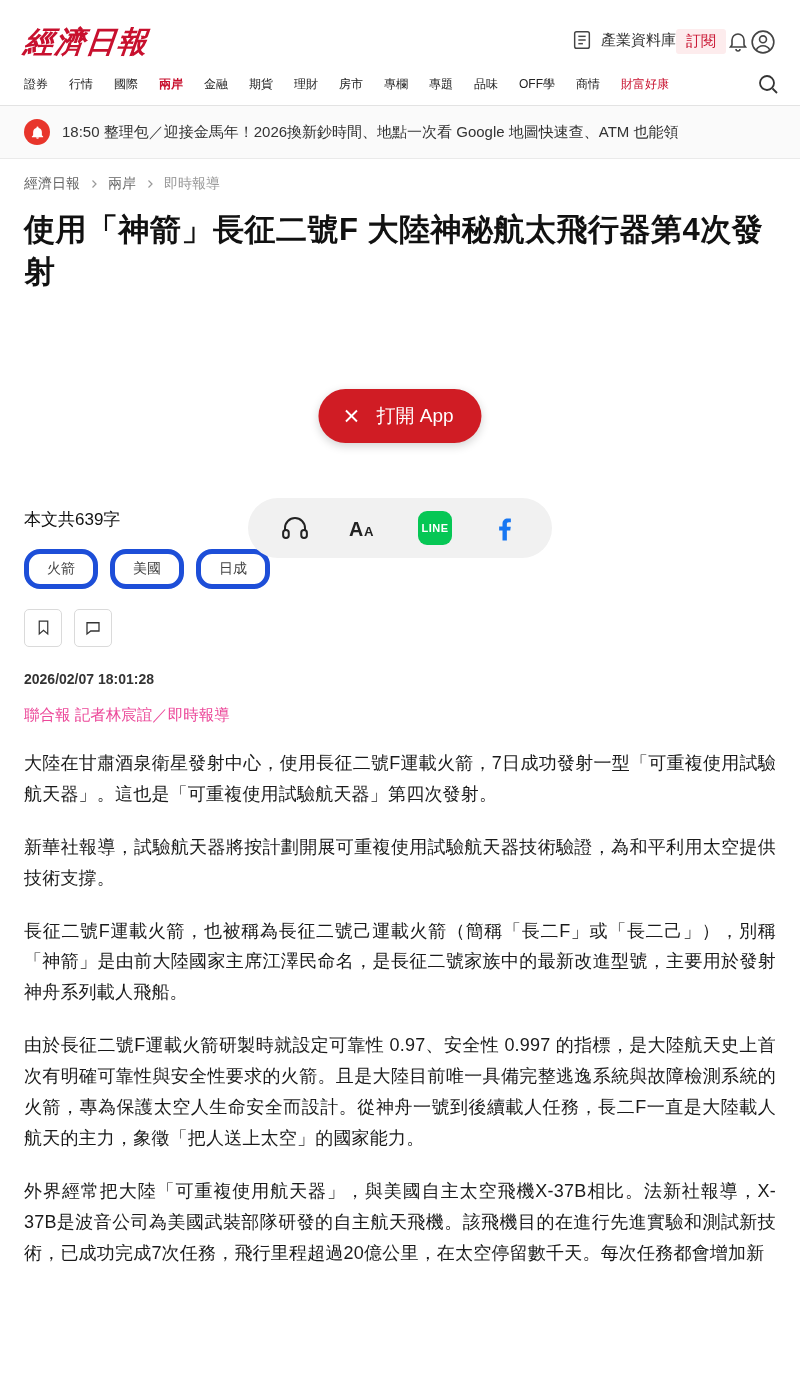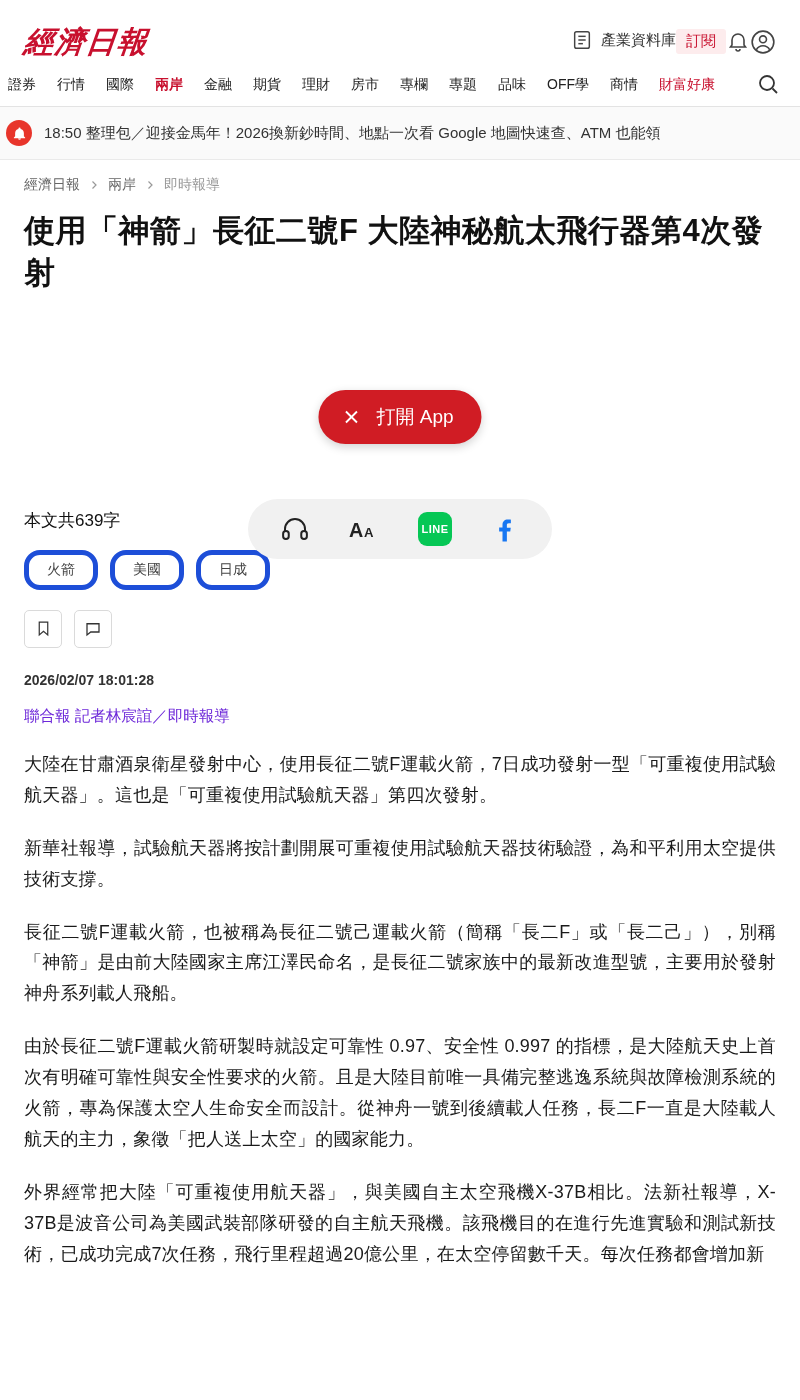--- a/index.html
+++ b/index.html
@@ -53,41 +53,41 @@
     border-radius: 3px;
     background: #fdeced;
   }
   .icon-btn { display: flex; align-items: center; justify-content: center; }
 
   
   .nav-row {
     display: flex;
     align-items: center;
     gap: 21px;
-    padding: 10px 24px 12px 8px;
-    font-size: 14px;
+    padding: 10px 24px 12px 24px;
+    font-size: 12px;
     color: #222;
     position: relative;
   }
   .nav-item { white-space: nowrap; }
   .nav-item.active { color: #c8102e; font-weight: bold; }
   .nav-item.highlight { color: #c8102e; }
   .search-icon-wrap {
     position: absolute;
     right: 20px;
     top: 6px;
   }
   .divider { height: 1px; background: #e3e3e3; }
 
   
   .breaking {
     display: flex;
     align-items: center;
     gap: 12px;
-    padding: 13px 6px;
+    padding: 13px 24px;
     background: #fafafa;
     border-bottom: 1px solid #eaeaea;
     font-size: 15px;
     color: #333;
   }
   .bell-badge {
     width: 26px; height: 26px;
     border-radius: 50%;
     background: #e8352b;
     display: flex; align-items: center; justify-content: center;
@@ -193,21 +193,21 @@
   }
   .timestamp {
     margin: 24px 24px 0 24px;
     font-size: 14px;
     color: #333;
     font-weight: bold;
   }
   .byline {
     margin: 18px 24px 0 24px;
     font-size: 15.5px;
-    color: #6d28d9;
+    color: #ec4899;
   }
 
   
   .body-text { margin: 0 24px; }
   .body-text p {
     font-size: 18px;
     line-height: 1.72;
     color: #1a1a1a;
     margin: 22px 0 0 0;
     text-align: justify;

